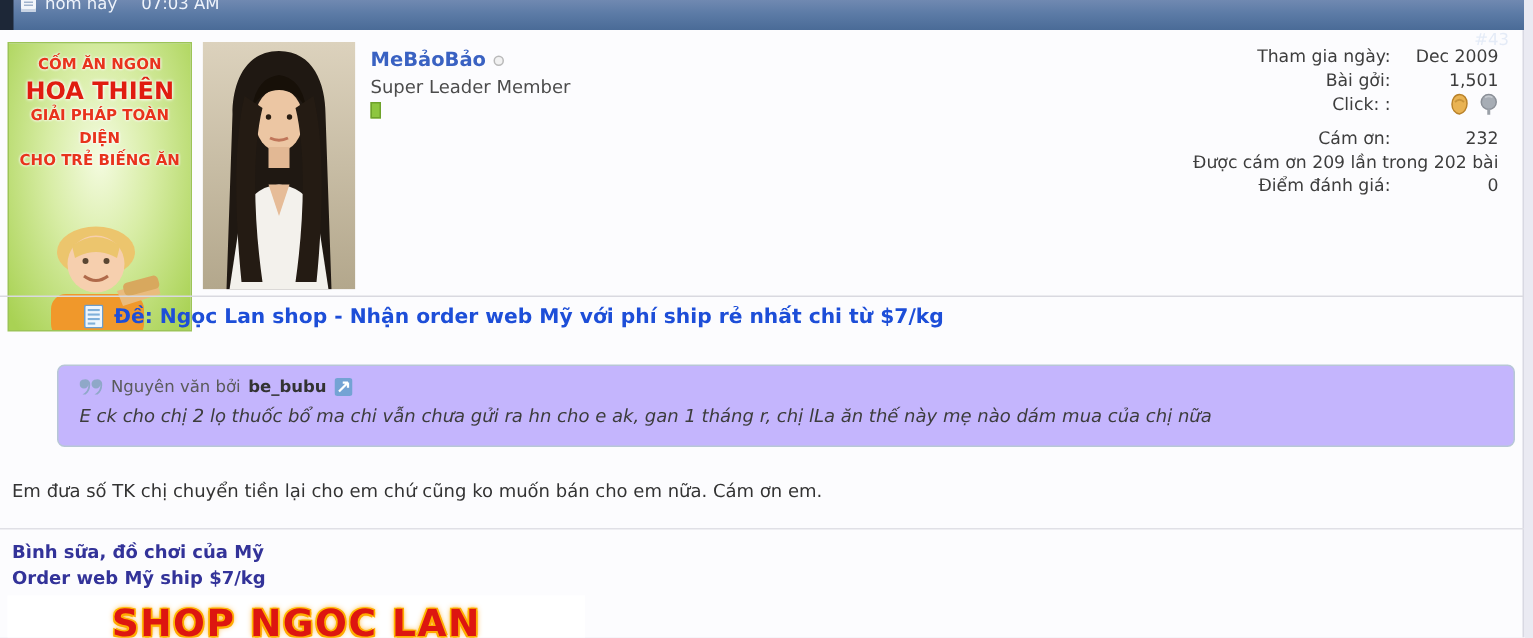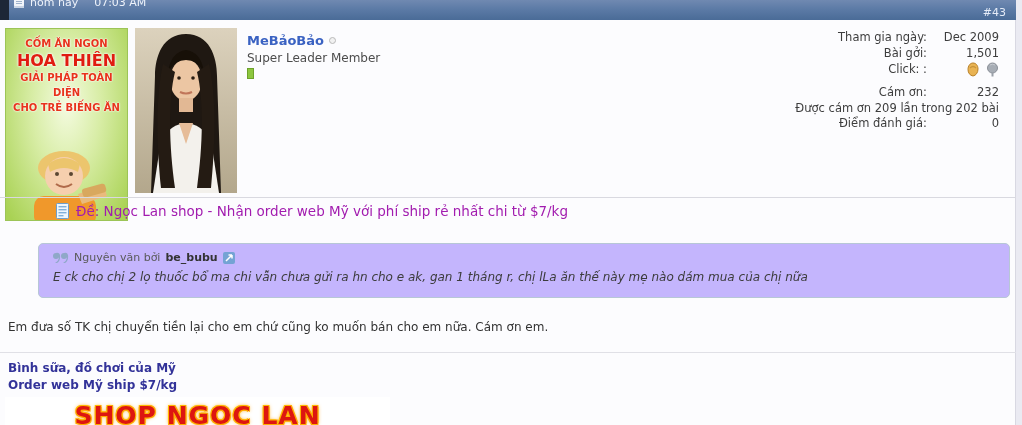--- a/index.html
+++ b/index.html
@@ -13,21 +13,21 @@
   }
   #post-panel {
     position:absolute; left:0; top:0; width:1016px; height:425px;
     background:#fcfcfe;
     border-right:1px solid #d8d8e2;
   }
   
   .topbar {
     position:absolute; left:0; top:0; width:1016px; height:20px;
     background:linear-gradient(180deg,#7089b1 0%,#5c7ba6 45%,#4a6b97 100%);
-    display:flex; align-items:center;
+    display:flex; 
     padding:0 10px 16px 8px;
     color:#eef3fb; font-size:11px;
   }
   .topbar::before {
     content:""; position:absolute; left:0; top:0; width:9px; height:20px;
     background:#1d2737;
   }
   .topbar .left { display:flex; align-items:center; gap:6px; position:relative; z-index:1; margin-left:6px;}
   .topbar .time { margin-left:10px; }
   .topbar .right { margin-left:auto; color:#e4ebf7;margin-top:20px; }
@@ -61,21 +61,21 @@
   .stats { position:absolute; right:16px; top:30px; width:248px; font-size:11.5px; color:#3d3d3d; }
   .stats .row { display:grid; grid-template-columns:1fr 62px; column-gap:10px; line-height:15px; margin-bottom:1px;}
   .stats .lbl { text-align:right; }
   .stats .val { text-align:right; }
   .stats .gap { height:7px; }
   .stats .full { text-align:right; line-height:15px; }
   .awards { display:flex; gap:6px; justify-content:flex-end; align-items:center; }
   
   .divider-top { position:absolute; left:0; top:197px; width:1016px; border-top:1px solid #d9d9e0; }
   .post-title { position:absolute; left:56px; top:203px; display:flex; align-items:center; gap:7px; }
-  .post-title .txt { font-weight:normal; font-size:13.5px; color:#a21caf; }
+  .post-title .txt { font-weight:bold; font-size:13.5px; color:#1d4ed8; }
   .quotebox {
     position:absolute; left:38px; top:243px; width:972px; height:55px;
     background:#c4b5fd; border:1px solid #b7c7d6; border-radius:5px;
     padding:7px 12px 6px 14px;
   }
   .quotehead { display:flex; align-items:center; gap:5px; font-size:11px; color:#5a5a5a; }
   .quotehead .author { font-weight:bold; color:#333; cursor:pointer; }
   .quotetext { font-style:italic; font-size:12px; color:#3c3c3c; margin-top:6px; }
   .replytext { position:absolute; left:8px; top:320px; font-size:12px; color:#333; width:990px; }
   

